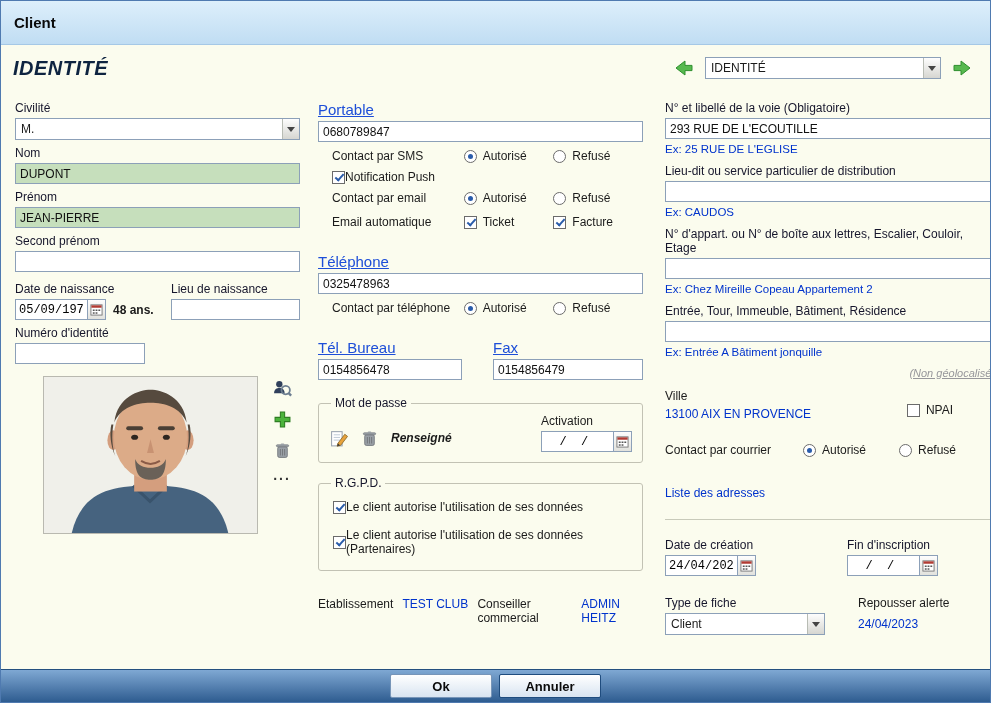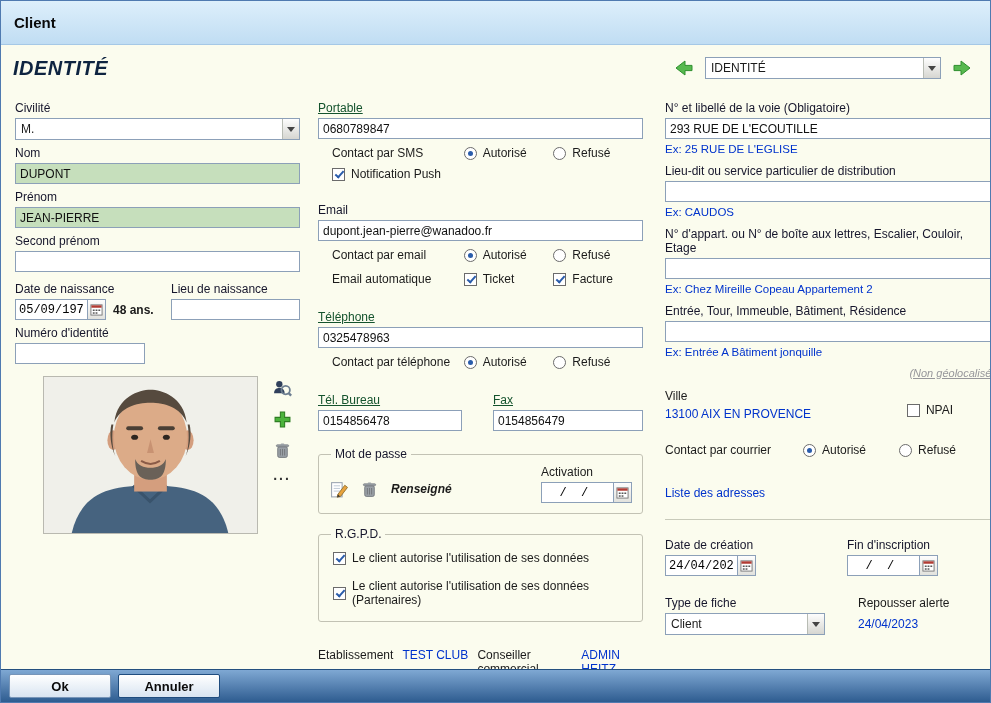--- a/index.html
+++ b/index.html
@@ -19,21 +19,21 @@
 
   
   .main { display:flex; height:580px; }
   .vdiv { width:1px; background:#c9cbb8; margin:6px 0 10px 0; }
   .col-left  { width:305px; padding:6px 6px 0 14px; }
   .col-mid   { width:347px; padding:6px 10px 0 12px; }
   .col-right { flex:1; padding:6px 12px 0 12px; }
 
   
   .lbl { display:block; font-size:12px; color:#16162c; margin:4px 0 3px; }
-  .lbl-link { display:inline-block; font-size:12px; color:#14532d; text-decoration:underline; margin:4px 0 3px; cursor:pointer; }
+  .lbl-link { display:inline-block; font-size:15px; color:#1d4ed8; text-decoration:underline; margin:4px 0 3px; cursor:pointer; }
   input.txt { height:21px; border:1px solid #8ca0b8; background:#fff; padding:0 4px; font-size:12px; font-family:inherit; color:#111; width:100%; }
   input.txt.green { background:#c6dfbc; }
   .fld { margin-bottom:6px; }
 
   
   .datebox { display:inline-flex; align-items:stretch; }
   .datebox input { width:72px; height:21px; border:1px solid #8ca0b8; border-right:none; padding:0 3px; font-size:12px; font-family:Liberation Mono, monospace; }
   .cal-btn { width:19px; height:21px; border:1px solid #8ca0b8; background:linear-gradient(#fdfdfd,#e2e2dd); display:flex; align-items:center; justify-content:center; cursor:pointer; }
 
   
@@ -41,21 +41,21 @@
   .selectbox-btn { margin-left:auto; width:17px; align-self:stretch; background:linear-gradient(#fdfdfd,#d6d6d1); border-left:1px solid #b8bcb4; display:flex; align-items:center; justify-content:center; }
 
   
   .radio { width:13px; height:13px; min-width:13px; border:1px solid #6b6b6b; border-radius:50%; background:#fff; display:inline-block; position:relative; cursor:pointer; }
   .radio.checked::after { content:""; position:absolute; inset:3px; border-radius:50%; background:#2a5caa; }
   .checkbox { width:13px; height:13px; min-width:13px; border:1px solid #6b6b6b; background:#fff; display:inline-block; position:relative; cursor:pointer; }
   .checkbox.checked::after { content:""; position:absolute; left:2px; top:2px; width:7px; height:3px; border-left:2px solid #2a5caa; border-bottom:2px solid #2a5caa; transform:rotate(-48deg); }
   .opt-row { display:flex; align-items:center; margin:7px 0 0 14px; font-size:12px; }
   .opt-label { width:141px; }
   .opt { display:flex; align-items:center; width:96px; gap:6px; }
-  .chk-row { display:flex; align-items:center; gap:6px; font-size:12px; }
+  .chk-row { display:flex; align-items:center; font-size:12px; }
 
   
   .link { color:#0033cc; font-size:12px; cursor:pointer; }
   .example { display:block; color:#0033cc; font-size:11.5px; margin:4px 0 9px; }
   .geo { display:block; text-align:right; color:#97979b; font-size:11px; font-style:italic; text-decoration:underline; margin:4px 0 10px; }
 
   
   fieldset { border:1px solid #c2c2b4; border-radius:3px; padding:4px 10px 10px; }
   legend { font-size:12px; color:#16162c; padding:0 4px; margin-left:2px; }
 
@@ -82,21 +82,21 @@
   .ville-row { display:flex; align-items:flex-start; margin-top:2px; }
   .npai { display:flex; align-items:center; gap:6px; font-size:12px; margin-left:auto; margin-right:42px; margin-top:14px; }
   .courrier-row { display:flex; align-items:center; font-size:12px; margin-top:22px; }
   .courrier-row .opt-label2 { width:138px; }
   .hr { border:none; border-top:1px solid #c8caba; margin:18px 0 14px; }
   .two-col { display:flex; }
   .tc-b { display:flex; flex-direction:column; }
   .tc-b + .tc-b { margin-left:42px; }
 
   
-  .footer { position:absolute; left:0; right:0; bottom:0; height:33px; background:linear-gradient(#7fa8d3,#2e5c90); border-top:1px solid #24507f; display:flex; align-items:center; justify-content:flex-start; gap:7px; padding:0 8px; }
+  .footer { position:absolute; left:0; right:0; bottom:0; height:33px; background:linear-gradient(#7fa8d3,#2e5c90); border-top:1px solid #24507f; display:flex; align-items:center; justify-content:center; gap:7px; padding:0 8px; }
   .btn { width:102px; height:24px; background:linear-gradient(#ffffff,#d8e4f1); border:1px solid #7795b8; border-radius:2px; font-weight:bold; font-size:13px; font-family:inherit; color:#0a0a0a; cursor:pointer; }
   .btn.focused { border:1px solid #1f4c7e; }
 </style>
 </head>
 <body>
 
 <div class="window">
 
   <div class="titlebar">
     <span class="title">Client</span>
@@ -250,24 +250,20 @@
         <span class="opt">
             <span class="radio"></span>
             <span>Refusé</span>
           </span>
       </div>
       <div class="chk-row" style="margin:7px 0 0 14px;">
         <span class="checkbox checked"></span>
         <span>Notification Push</span>
       </div>
 
-      <div style="margin-top:22px;">
-        <span class="lbl">Email</span>
-        <input class="txt" value="dupont.jean-pierre@wanadoo.fr" style="">
-      </div>
       <div class="opt-row">
         <span class="opt-label">Contact par email</span>
         <span class="opt">
             <span class="radio checked"></span>
             <span>Autorisé</span>
           </span>
         <span class="opt">
             <span class="radio"></span>
             <span>Refusé</span>
           </span>

